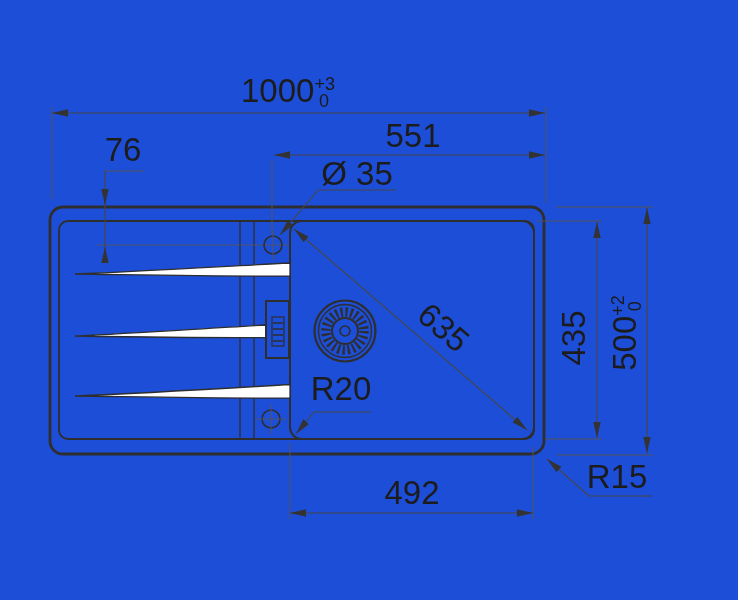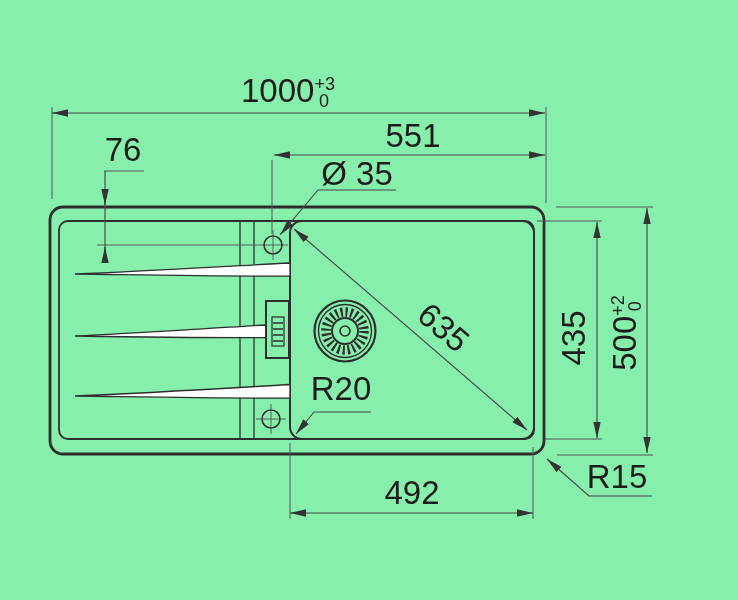--- a/index.html
+++ b/index.html
@@ -1,16 +1,16 @@
 <!DOCTYPE html>
 <html><head>
 <meta charset="utf-8">
 <style>
   html,body{margin:0;padding:0;background:#ffffff;}
-  .stage{position:relative;width:738px;height:600px;background:#86efac;overflow:hidden;}
+  .stage{position:relative;width:738px;height:600px;background:#1d4ed8;overflow:hidden;}
   svg{display:block;}
   .dim-text{font-family:"Liberation Sans",sans-serif;font-size:33px;fill:#1c1c1c;}
   .tol-text{font-family:"Liberation Sans",sans-serif;font-size:18px;fill:#1c1c1c;}
   .outline{stroke:#2e2e2e;fill:none;}
   .dimline{stroke:#474747;stroke-width:1.15;fill:none;}
   .extline{stroke:#555555;stroke-width:1;fill:none;}
   .thin{stroke:#555555;stroke-width:0.9;fill:none;}
   .groove{stroke:#2e2e2e;stroke-width:1.3;fill:#ffffff;}
 </style>
 </head>

